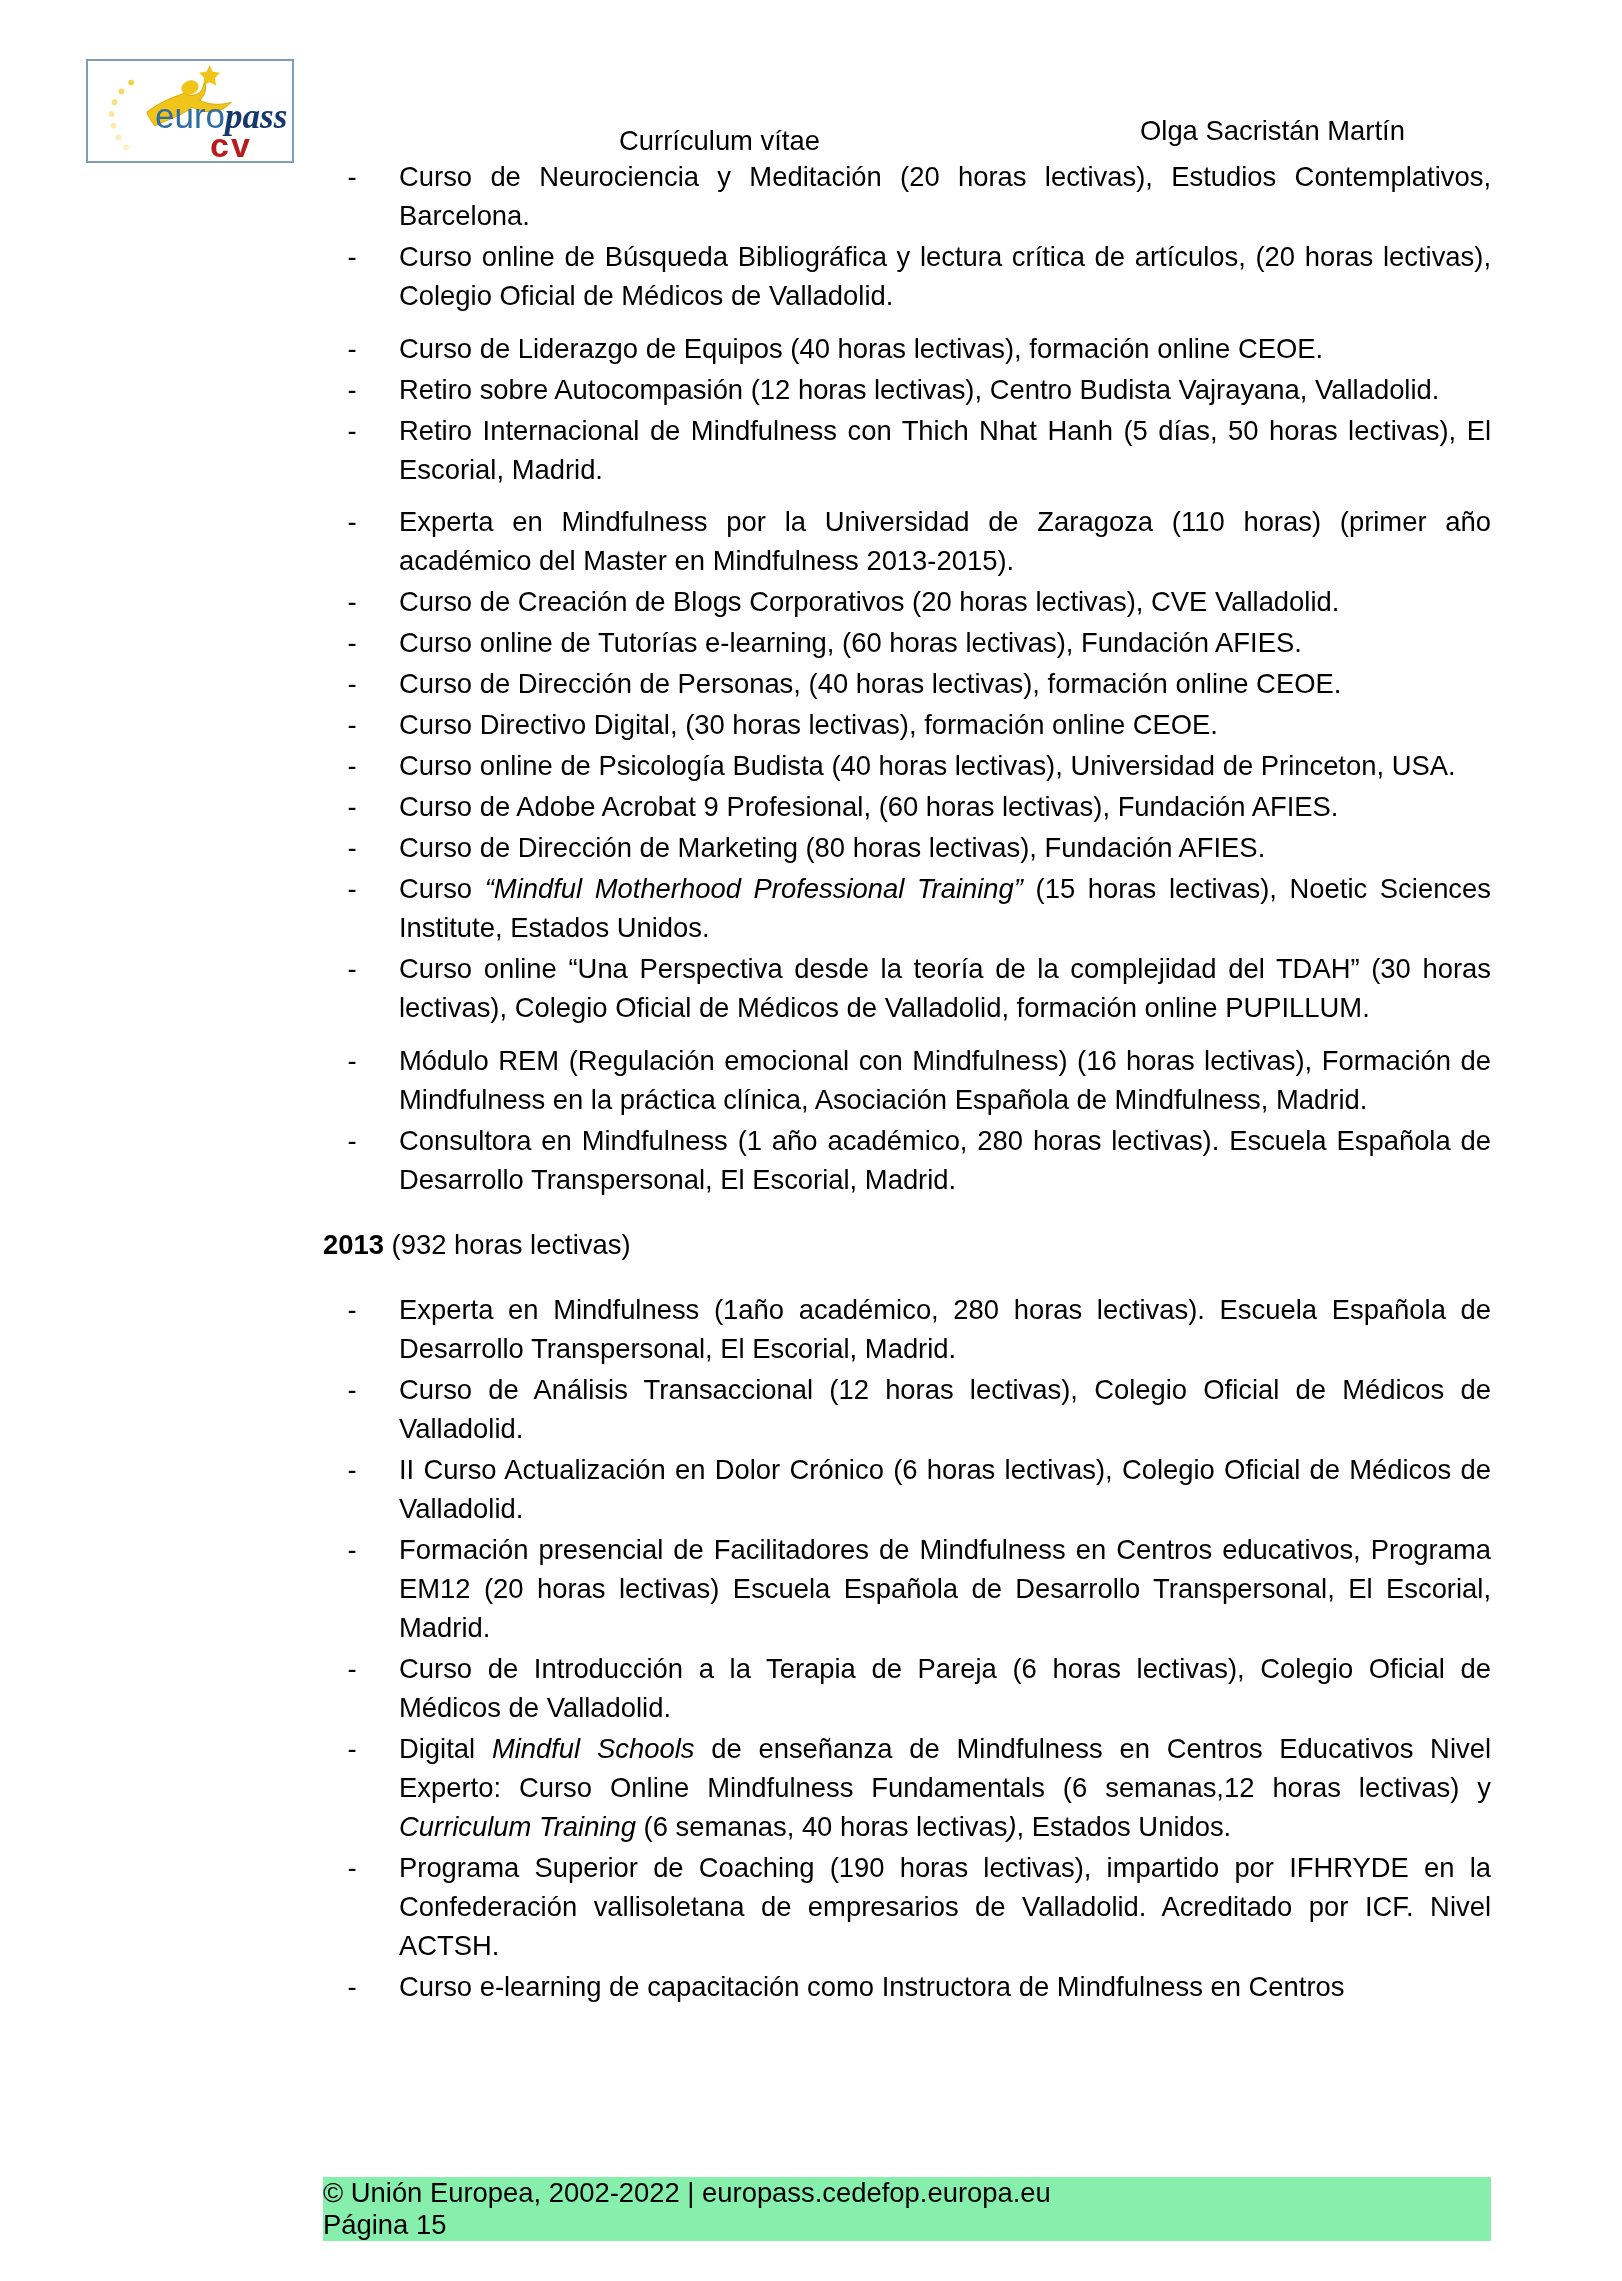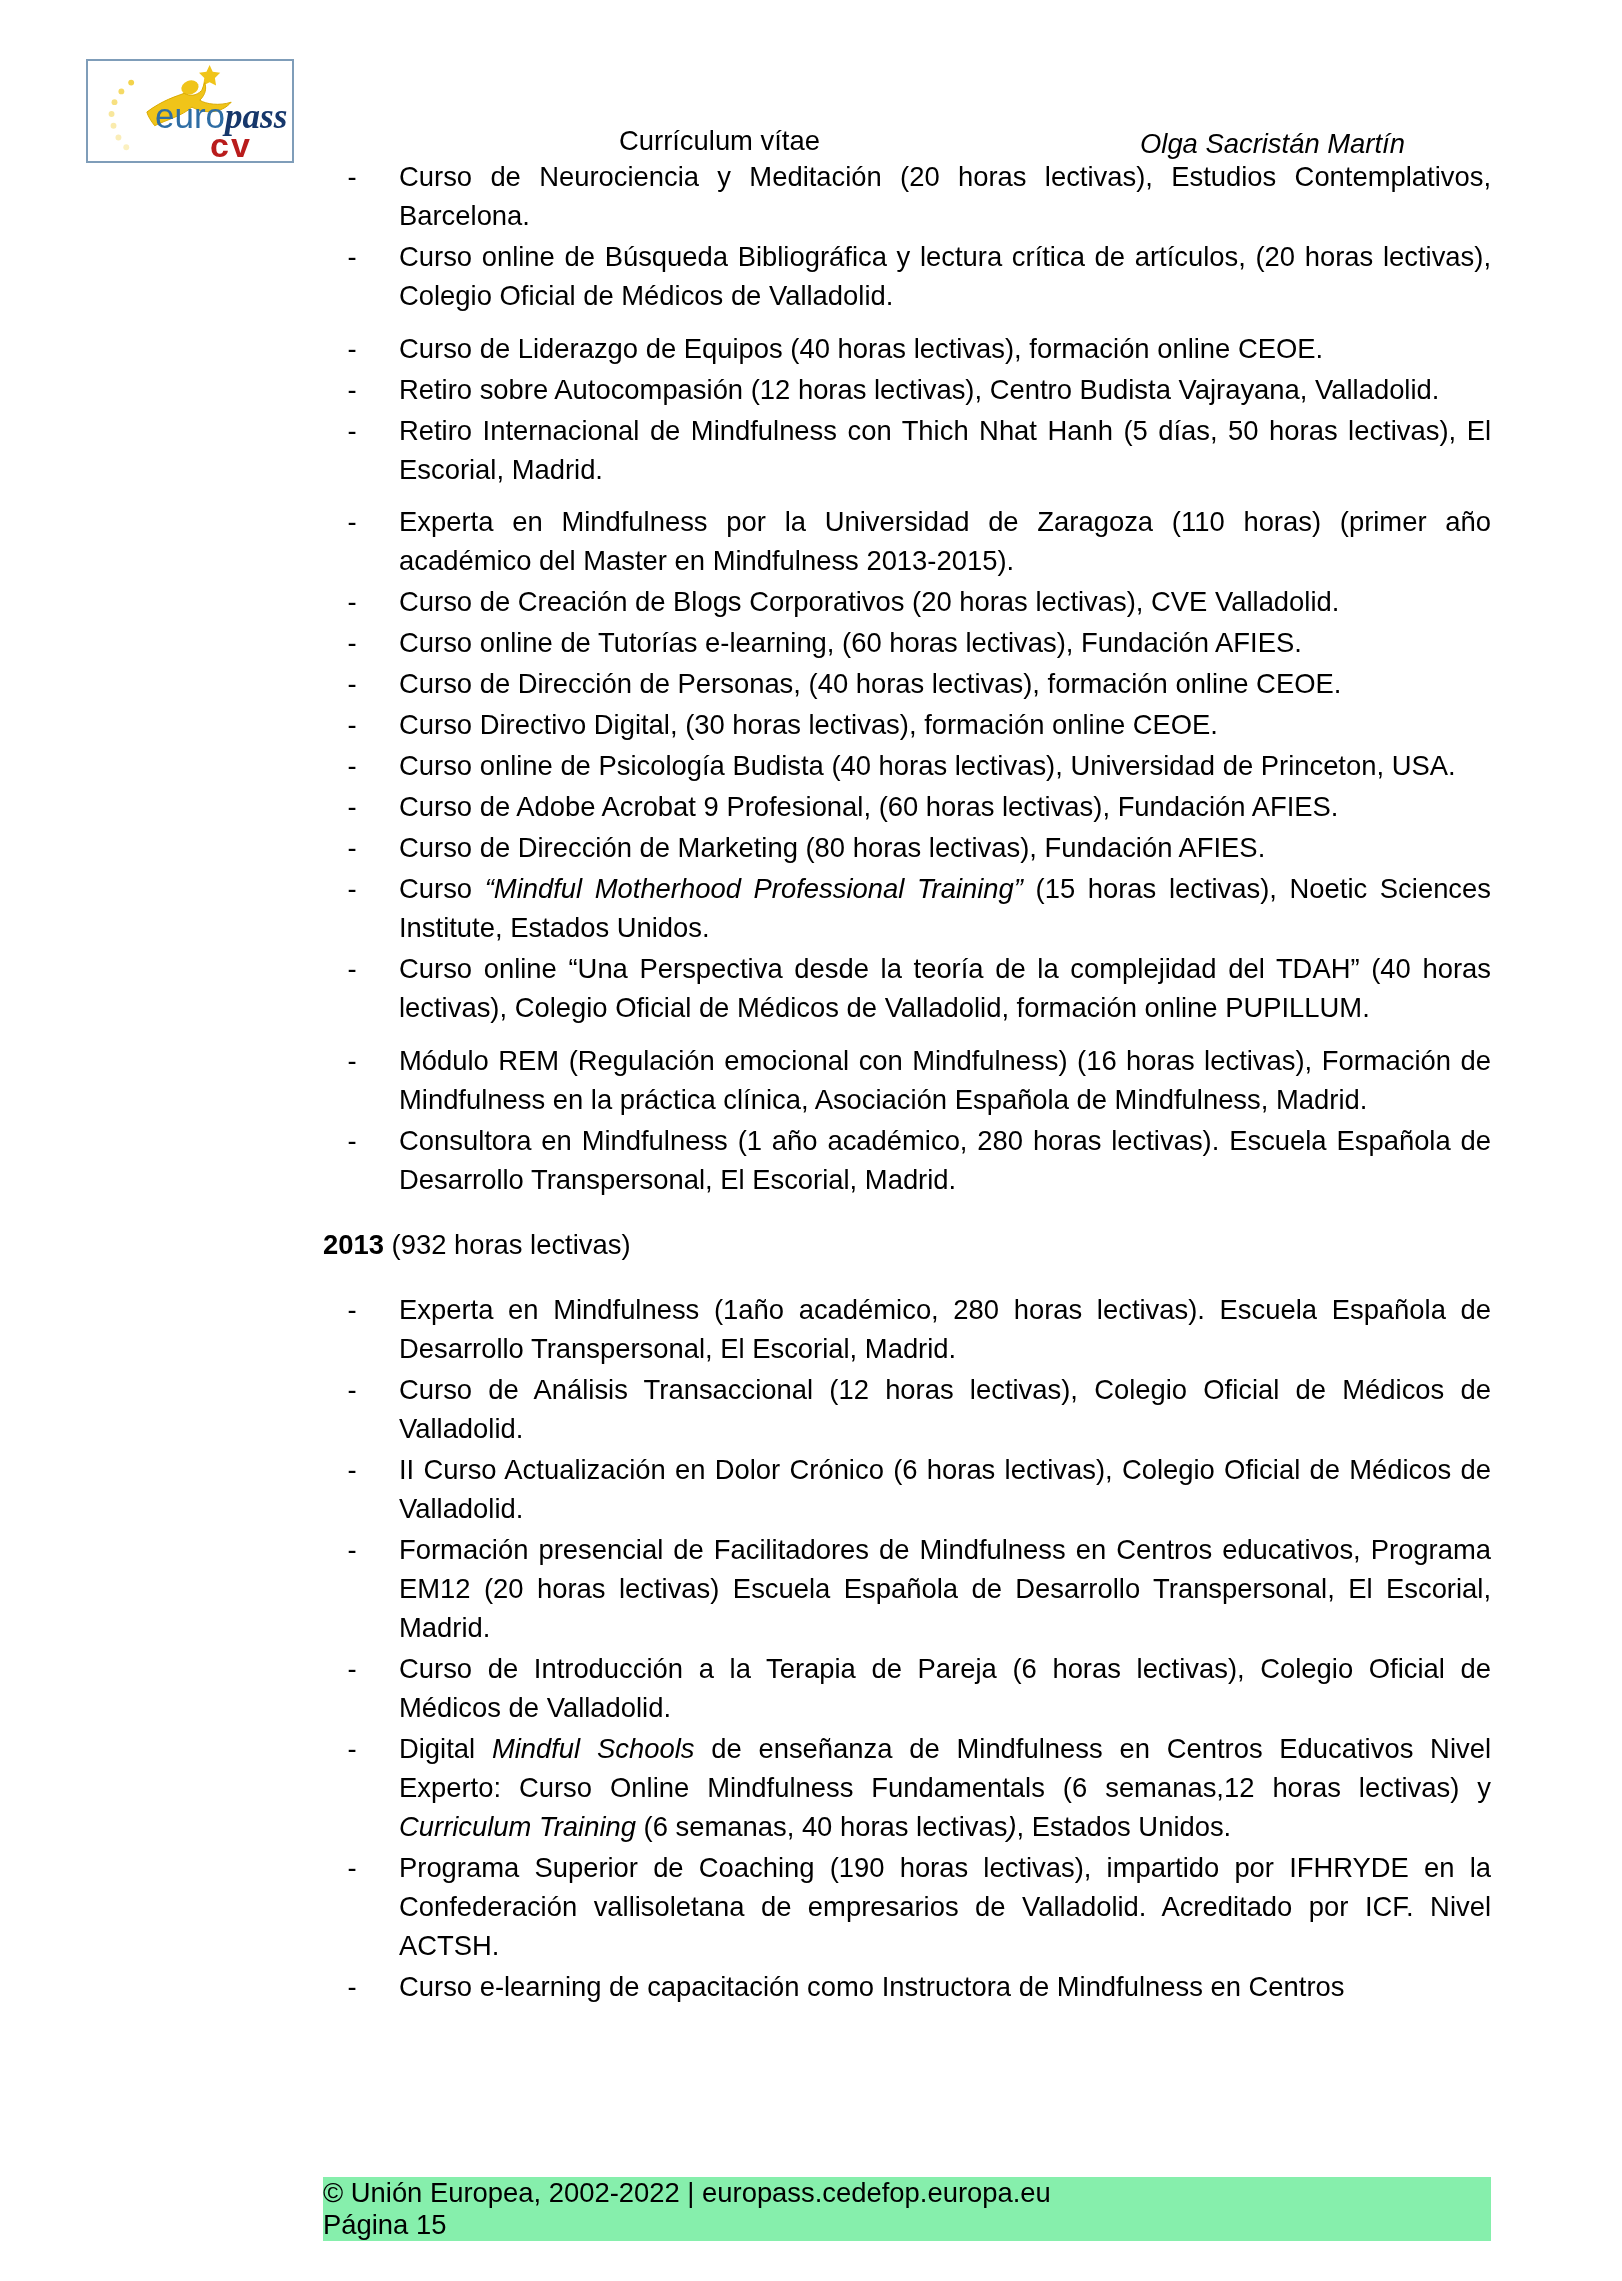--- a/index.html
+++ b/index.html
@@ -25,21 +25,21 @@
     font-size:35px;line-height:35px;white-space:nowrap;
   }
   .logo-euro{color:#2e6da4;margin-left:36px;}
   .logo-pass{color:#16376b;font-weight:bold;font-style:italic;font-family:Liberation Serif, serif;}
   .logo-cv{
     position:absolute;left:122px;top:65px;
     font-size:34px;font-weight:bold;color:#b91c1c;letter-spacing:2px;
   }
   
   .doc-title{position:absolute;left:619px;top:125px;}
-  .person-name{position:absolute;left:1140px;top:128px;font-style:italic;}
+  .person-name{position:absolute;left:1140px;top:115px;}
   
   .content{
     position:absolute;left:323px;top:157px;width:1168px;
     line-height:39px;
   }
   .item{display:flex;margin-bottom:2px;}
   .item.sp{margin-top:13.7px;}
   .dash{flex:none;width:76px;padding-left:24.5px;box-sizing:border-box;}
   .itext{flex:1;text-align:justify;}
   .it{font-style:italic;}
@@ -142,21 +142,21 @@
         <div class="item">
           <span class="dash">-</span>
           <span class="itext"><span>Curso de Dirección de Marketing (80 horas lectivas), Fundación AFIES.</span></span>
         </div>
         <div class="item">
           <span class="dash">-</span>
           <span class="itext"><span>Curso </span><span class="it">“Mindful Motherhood Professional Training”</span><span> (15 horas lectivas), Noetic Sciences Institute, Estados Unidos.</span></span>
         </div>
         <div class="item">
           <span class="dash">-</span>
-          <span class="itext"><span>Curso online “Una Perspectiva desde la teoría de la complejidad del TDAH” (40 horas lectivas), Colegio Oficial de Médicos de Valladolid,  formación online PUPILLUM.</span></span>
+          <span class="itext"><span>Curso online “Una Perspectiva desde la teoría de la complejidad del TDAH” (30 horas lectivas), Colegio Oficial de Médicos de Valladolid,  formación online PUPILLUM.</span></span>
         </div>
         <div class="item sp">
           <span class="dash">-</span>
           <span class="itext"><span>Módulo REM (Regulación emocional con Mindfulness) (16 horas lectivas), Formación de Mindfulness en la práctica clínica, Asociación Española de Mindfulness, Madrid.</span></span>
         </div>
         <div class="item">
           <span class="dash">-</span>
           <span class="itext"><span>Consultora en Mindfulness (1 año académico, 280 horas lectivas). Escuela Española de Desarrollo Transpersonal, El Escorial, Madrid.</span></span>
         </div>
       </div>

